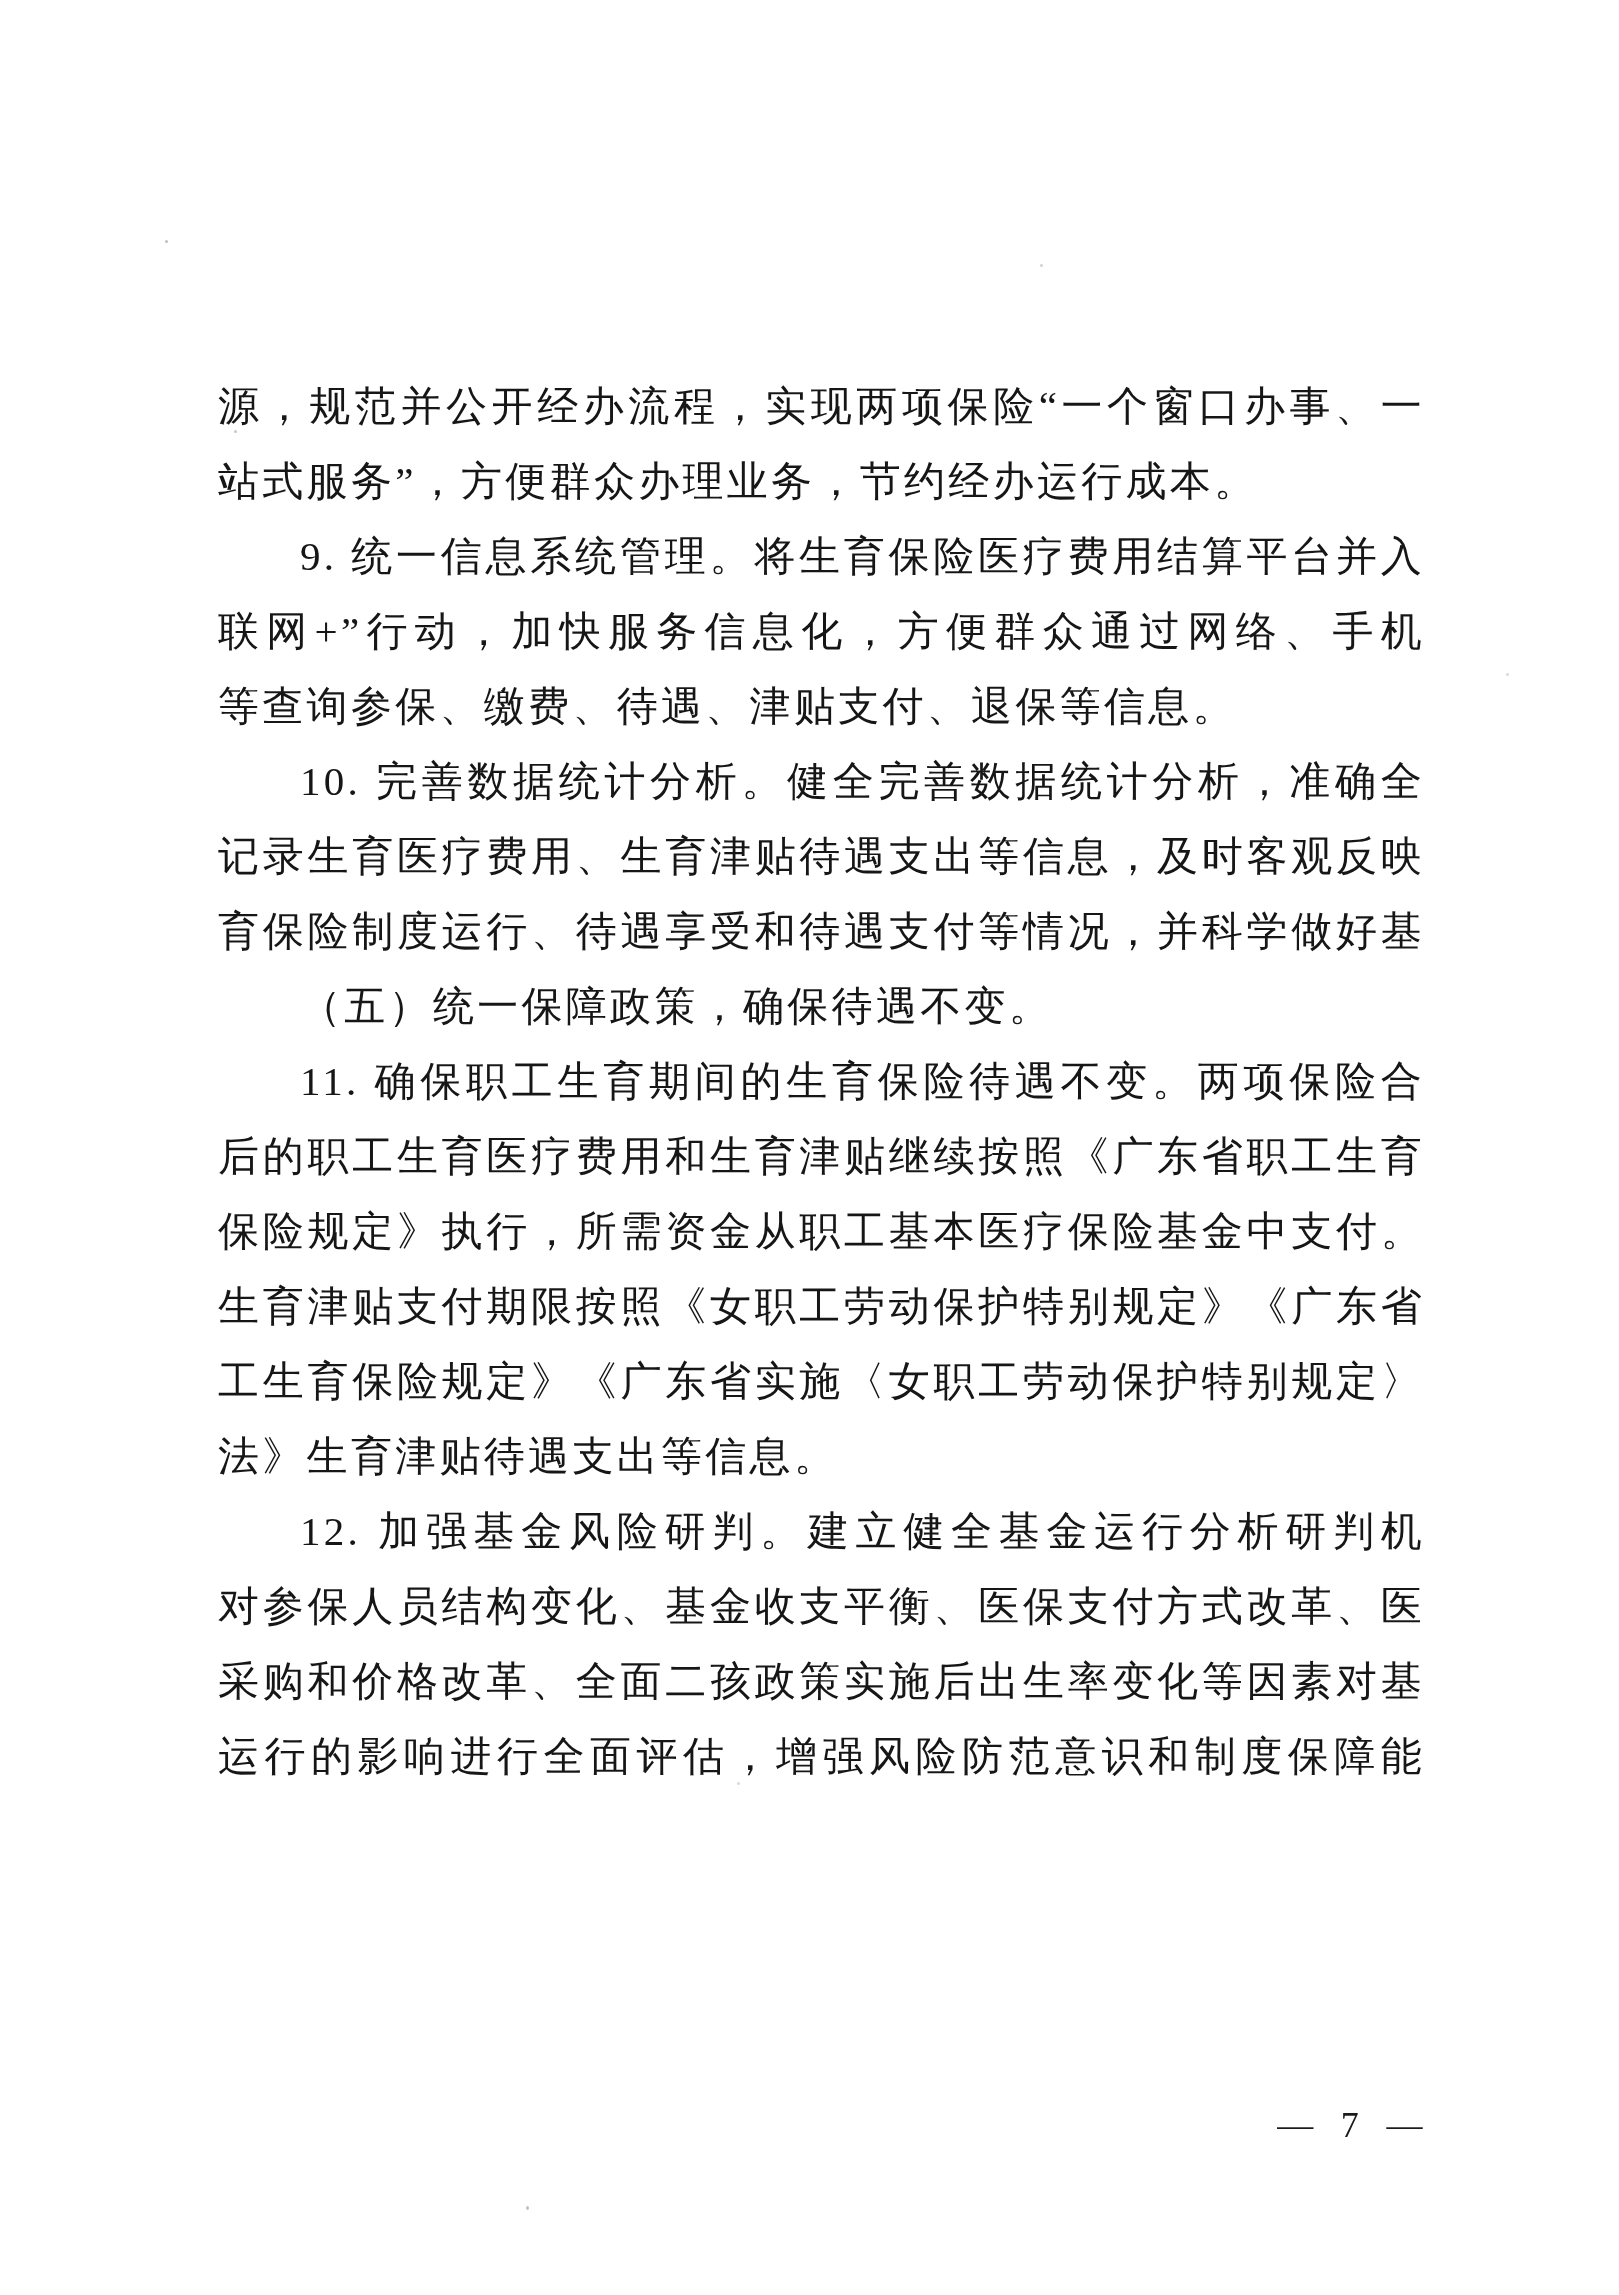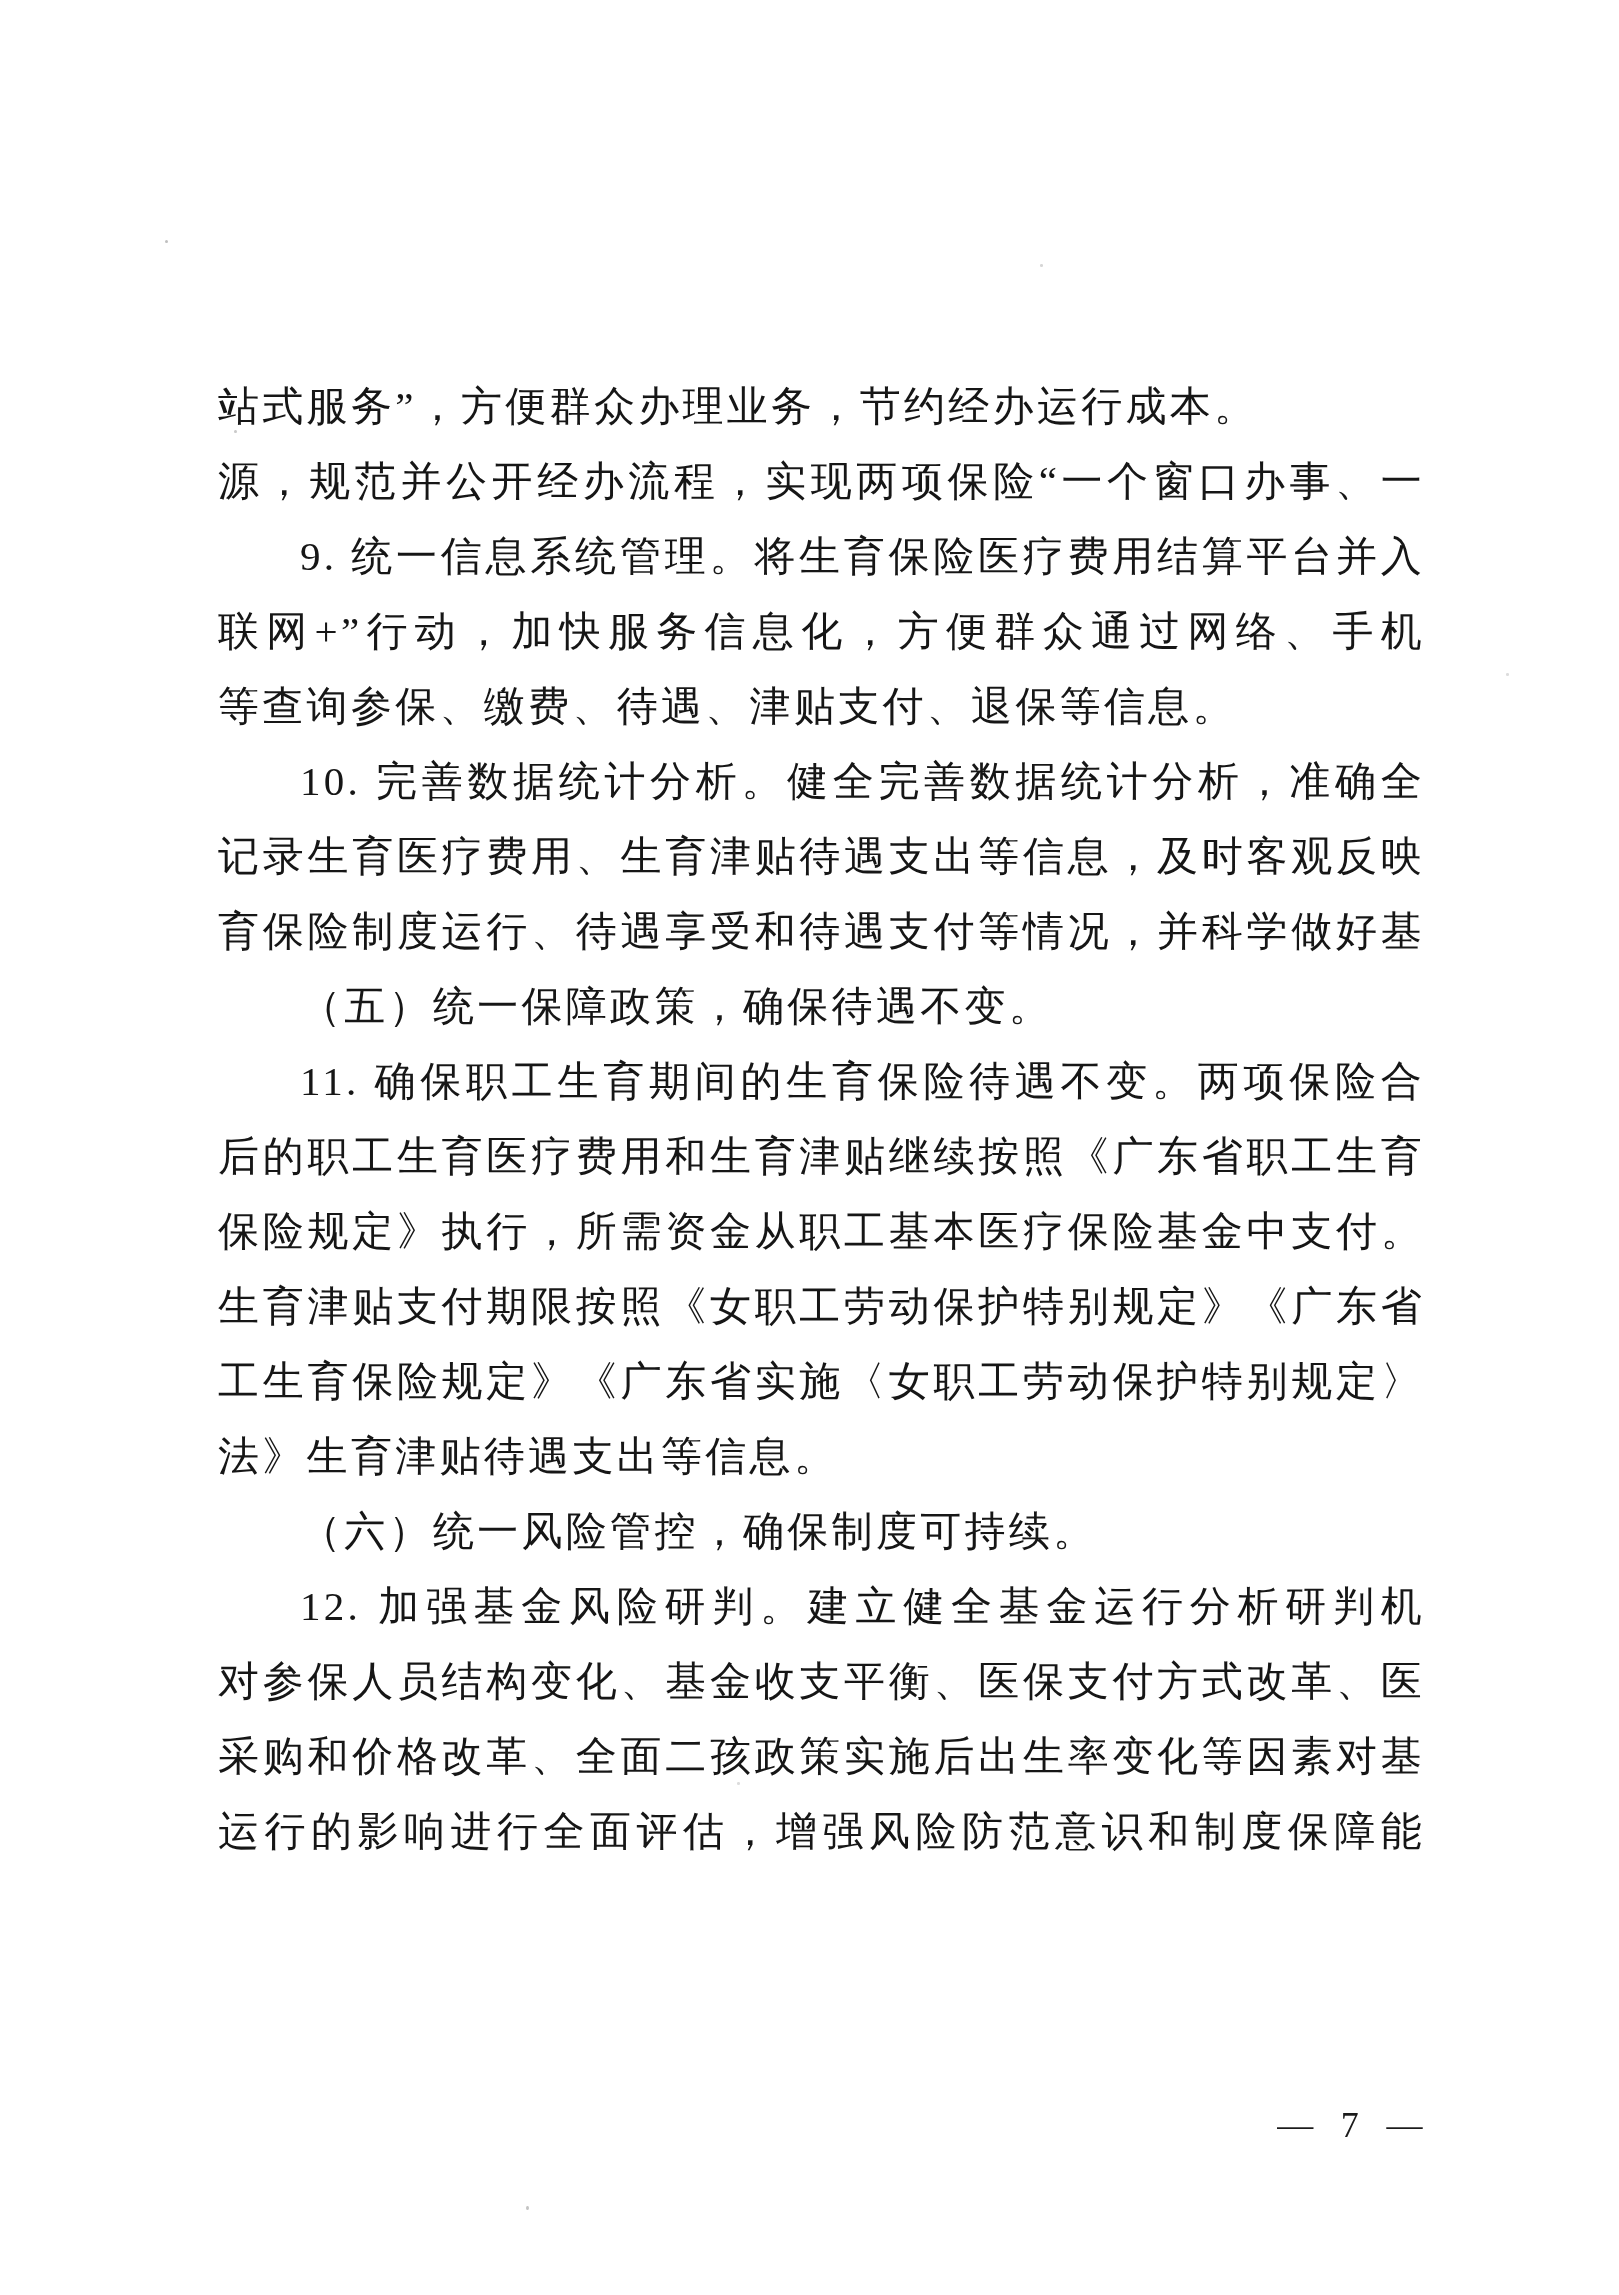--- a/index.html
+++ b/index.html
@@ -61,36 +61,35 @@
   .s4 { left: 737px; top: 1782px; width: 2.7px; height: 2.7px; opacity: 0.3; }
   .s5 { left: 526px;  top: 2206px; width: 2.7px; height: 4px; opacity: 0.5; }
   .s6 { left: 1506px; top: 673px; width: 2.7px; height: 2.7px; opacity: 0.3; }
 </style>
 </head>
 <body>
 
 <div class="page">
 
   <div class="text-block">
+    <div class="line">源，规范并公开经办流程，实现两项保险“一个窗口办事、一</div>
     <div class="line end">站式服务”，方便群众办理业务，节约经办运行成本。</div>
-    <div class="line">源，规范并公开经办流程，实现两项保险“一个窗口办事、一</div>
     <div class="line ind">9. 统一信息系统管理。将生育保险医疗费用结算平台并入</div>
     <div class="line">联网+”行动，加快服务信息化，方便群众通过网络、手机 APP</div>
     <div class="line end">等查询参保、缴费、待遇、津贴支付、退保等信息。</div>
     <div class="line ind">10. 完善数据统计分析。健全完善数据统计分析，准确全面</div>
     <div class="line">记录生育医疗费用、生育津贴待遇支出等信息，及时客观反映生</div>
     <div class="line">育保险制度运行、待遇享受和待遇支付等情况，并科学做好基金</div>
     <div class="line ind end">（五）统一保障政策，确保待遇不变。</div>
     <div class="line ind">11. 确保职工生育期间的生育保险待遇不变。两项保险合并</div>
     <div class="line">后的职工生育医疗费用和生育津贴继续按照《广东省职工生育</div>
     <div class="line">保险规定》执行，所需资金从职工基本医疗保险基金中支付。</div>
     <div class="line">生育津贴支付期限按照《女职工劳动保护特别规定》《广东省职</div>
     <div class="line">工生育保险规定》《广东省实施〈女职工劳动保护特别规定〉办</div>
     <div class="line end">法》生育津贴待遇支出等信息。</div>
-    <div class="line ind end">（六）统一风险管控，确保制度可持续。</div>
     <div class="line ind">12. 加强基金风险研判。建立健全基金运行分析研判机制，</div>
     <div class="line">对参保人员结构变化、基金收支平衡、医保支付方式改革、医药</div>
     <div class="line">采购和价格改革、全面二孩政策实施后出生率变化等因素对基金</div>
     <div class="line end">运行的影响进行全面评估，增强风险防范意识和制度保障能力。</div>
   </div>
 
   <div class="page-number">— 7 —</div>
 
   <span class="speck s1"></span>
   <span class="speck s2"></span>

